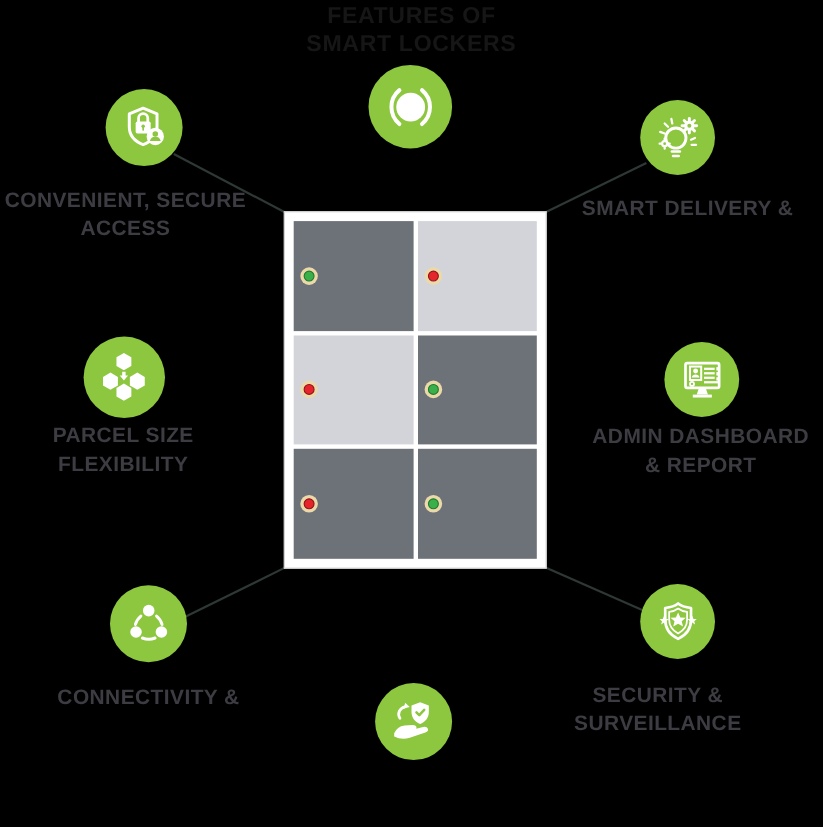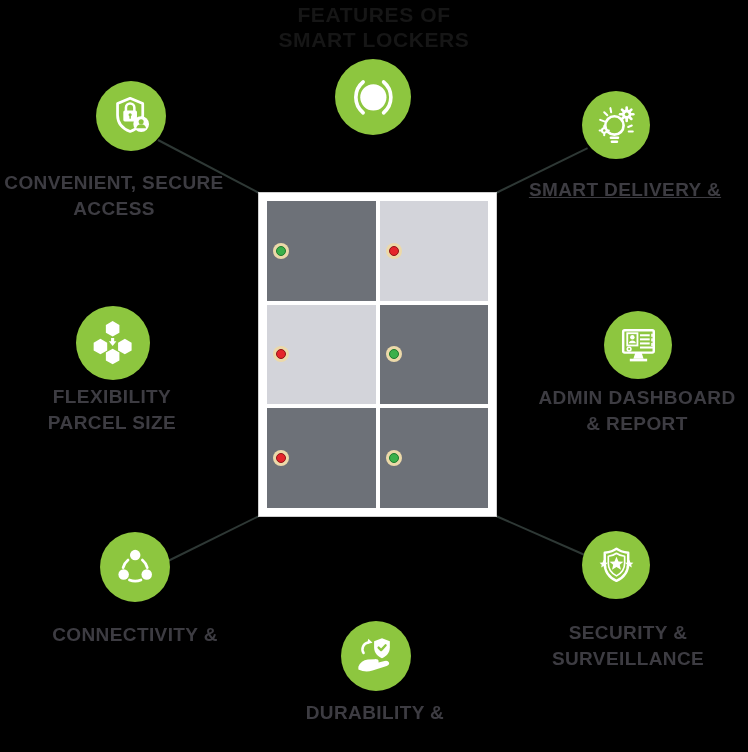--- a/index.html
+++ b/index.html
@@ -103,40 +103,40 @@
         <g stroke="#fff" stroke-width="2" stroke-linecap="round">
           <line x1="12" y1="11" x2="15" y2="14"></line>
           <line x1="18" y1="7" x2="18.8" y2="11"></line>
           <line x1="8" y1="18.5" x2="12" y2="20"></line>
           <line x1="39" y1="24" x2="35.5" y2="25.5"></line>
           <line x1="40" y1="30" x2="36" y2="30"></line>
         </g>
       </svg>
     </span>
   </div>
-  <div class="label" style="left:502px;top:177px;width:246px;text-decoration:underline;">
+  <div class="label" style="left:502px;top:177px;width:246px;">
     <div>SMART DELIVERY &amp;</div>
   </div>
 
   <div class="icon-circle" style="left:76px;top:306px;width:74px;height:74px;">
     <span style="display:flex;width:100%;height:100%;align-items:center;justify-content:center;">
       <svg viewBox="0 0 48 48">
         <g fill="#fff">
           <polygon points="24,4.5 30.1,8 30.1,15 24,18.5 17.9,15 17.9,8"></polygon>
           <polygon points="13,20.5 19.1,24 19.1,31 13,34.5 6.9,31 6.9,24"></polygon>
           <polygon points="35,20.5 41.1,24 41.1,31 35,34.5 28.9,31 28.9,24"></polygon>
           <polygon points="24,29.5 30.1,33 30.1,40 24,43.5 17.9,40 17.9,33"></polygon>
           <polygon points="24,27 20.6,22.8 22.6,22.8 22.6,19.8 25.4,19.8 25.4,22.8 27.4,22.8"></polygon>
         </g>
       </svg>
     </span>
   </div>
   <div class="label" style="left:2px;top:384px;width:220px;">
+    <div>PARCEL SIZE</div>
     <div>FLEXIBILITY</div>
-    <div>PARCEL SIZE</div>
   </div>
 
   <div class="icon-circle" style="left:604px;top:311px;width:68px;height:68px;">
     <span style="display:flex;width:100%;height:100%;align-items:center;justify-content:center;">
       <svg viewBox="0 0 48 48">
         <rect x="9" y="9" width="30" height="22" rx="1.5" fill="none" stroke="#fff" stroke-width="2.4"></rect>
         <polygon points="21,31 27,31 29,37 19,37" fill="#fff"></polygon>
         <rect x="15.5" y="37" width="17" height="2.6" fill="#fff"></rect>
         <rect x="13" y="12" width="10" height="12" fill="none" stroke="#fff" stroke-width="1.8"></rect>
         <circle cx="18" cy="16" r="2.2" fill="#fff"></circle>
@@ -186,35 +186,34 @@
       <svg viewBox="0 0 48 48">
         <path d="M29.5 7 L37 9.8 V15.5 C37 21 33.5 24.3 29.5 26 C25.5 24.3 22 21 22 15.5 V9.8 Z" fill="#fff"></path>
         <polyline points="26.3,15.8 28.7,18.2 33,13.6" fill="none" stroke="#8dc63f" stroke-width="2.2" stroke-linecap="round" stroke-linejoin="round"></polyline>
         <path d="M12 21 a6.5 6.5 0 0 1 4.5 -10" fill="none" stroke="#fff" stroke-width="2.4" stroke-linecap="round"></path>
         <polygon points="16.5,7.5 20.5,11.2 15.2,12.4" fill="#fff"></polygon>
         <path d="M7 34 q2.5 -6 9 -6.8 l6.5 -0.4 q3.8 -0.2 3.8 2.2 q0 2.2 -3.2 2.5 l-5.6 0.6 l14.5 -3.6 q3.2 -0.8 4.2 1.6 q0.8 2.2 -2.2 3.2 l-13.5 4.4 q-7 2.2 -13.5 -1 Z" fill="#fff"></path>
       </svg>
     </span>
   </div>
   <div class="label" style="left:265px;top:700px;width:220px;">
-    <div>DURABILITY &amp;</div>
   </div>
 
   <div class="icon-circle" style="left:582px;top:531px;width:68px;height:68px;">
     <span style="display:flex;width:100%;height:100%;align-items:center;justify-content:center;">
       <svg viewBox="0 0 48 48">
         <path d="M24 7.5 C27 10 31 11 35.5 11.5 V22 C35.5 30.5 30.5 36 24 39 C17.5 36 12.5 30.5 12.5 22 V11.5 C17 11 21 10 24 7.5 Z" fill="none" stroke="#fff" stroke-width="2.4" stroke-linejoin="round"></path>
         <path d="M24 12 C26.3 13.8 29 14.6 32 15 V21.8 C32 28 28.6 31.8 24 34.2 C19.4 31.8 16 28 16 21.8 V15 C19 14.6 21.7 13.8 24 12 Z" fill="none" stroke="#fff" stroke-width="1.6" stroke-linejoin="round"></path>
         <polygon points="24,15.5 26,20 30.8,20.3 27.2,23.4 28.4,28.1 24,25.5 19.6,28.1 20.8,23.4 17.2,20.3 22,20" fill="#fff"></polygon>
         <polygon points="11.5,18.5 12.7,21.2 15.6,21.4 13.4,23.3 14.1,26.1 11.5,24.5 8.9,26.1 9.6,23.3 7.4,21.4 10.3,21.2" fill="#fff"></polygon>
         <polygon points="36.5,18.5 37.7,21.2 40.6,21.4 38.4,23.3 39.1,26.1 36.5,24.5 33.9,26.1 34.6,23.3 32.4,21.4 35.3,21.2" fill="#fff"></polygon>
       </svg>
     </span>
   </div>
-  <div class="label" style="left:508px;top:620px;width:240px;">
+  <div class="label" style="left:478px;top:620px;width:240px;">
     <div>SECURITY &amp;</div>
     <div>SURVEILLANCE</div>
   </div>
 
   <div class="locker" id="locker-grid">
       <div class="door dark">
         <div class="led green"></div>
       </div>
       <div class="door light">
         <div class="led red"></div>

